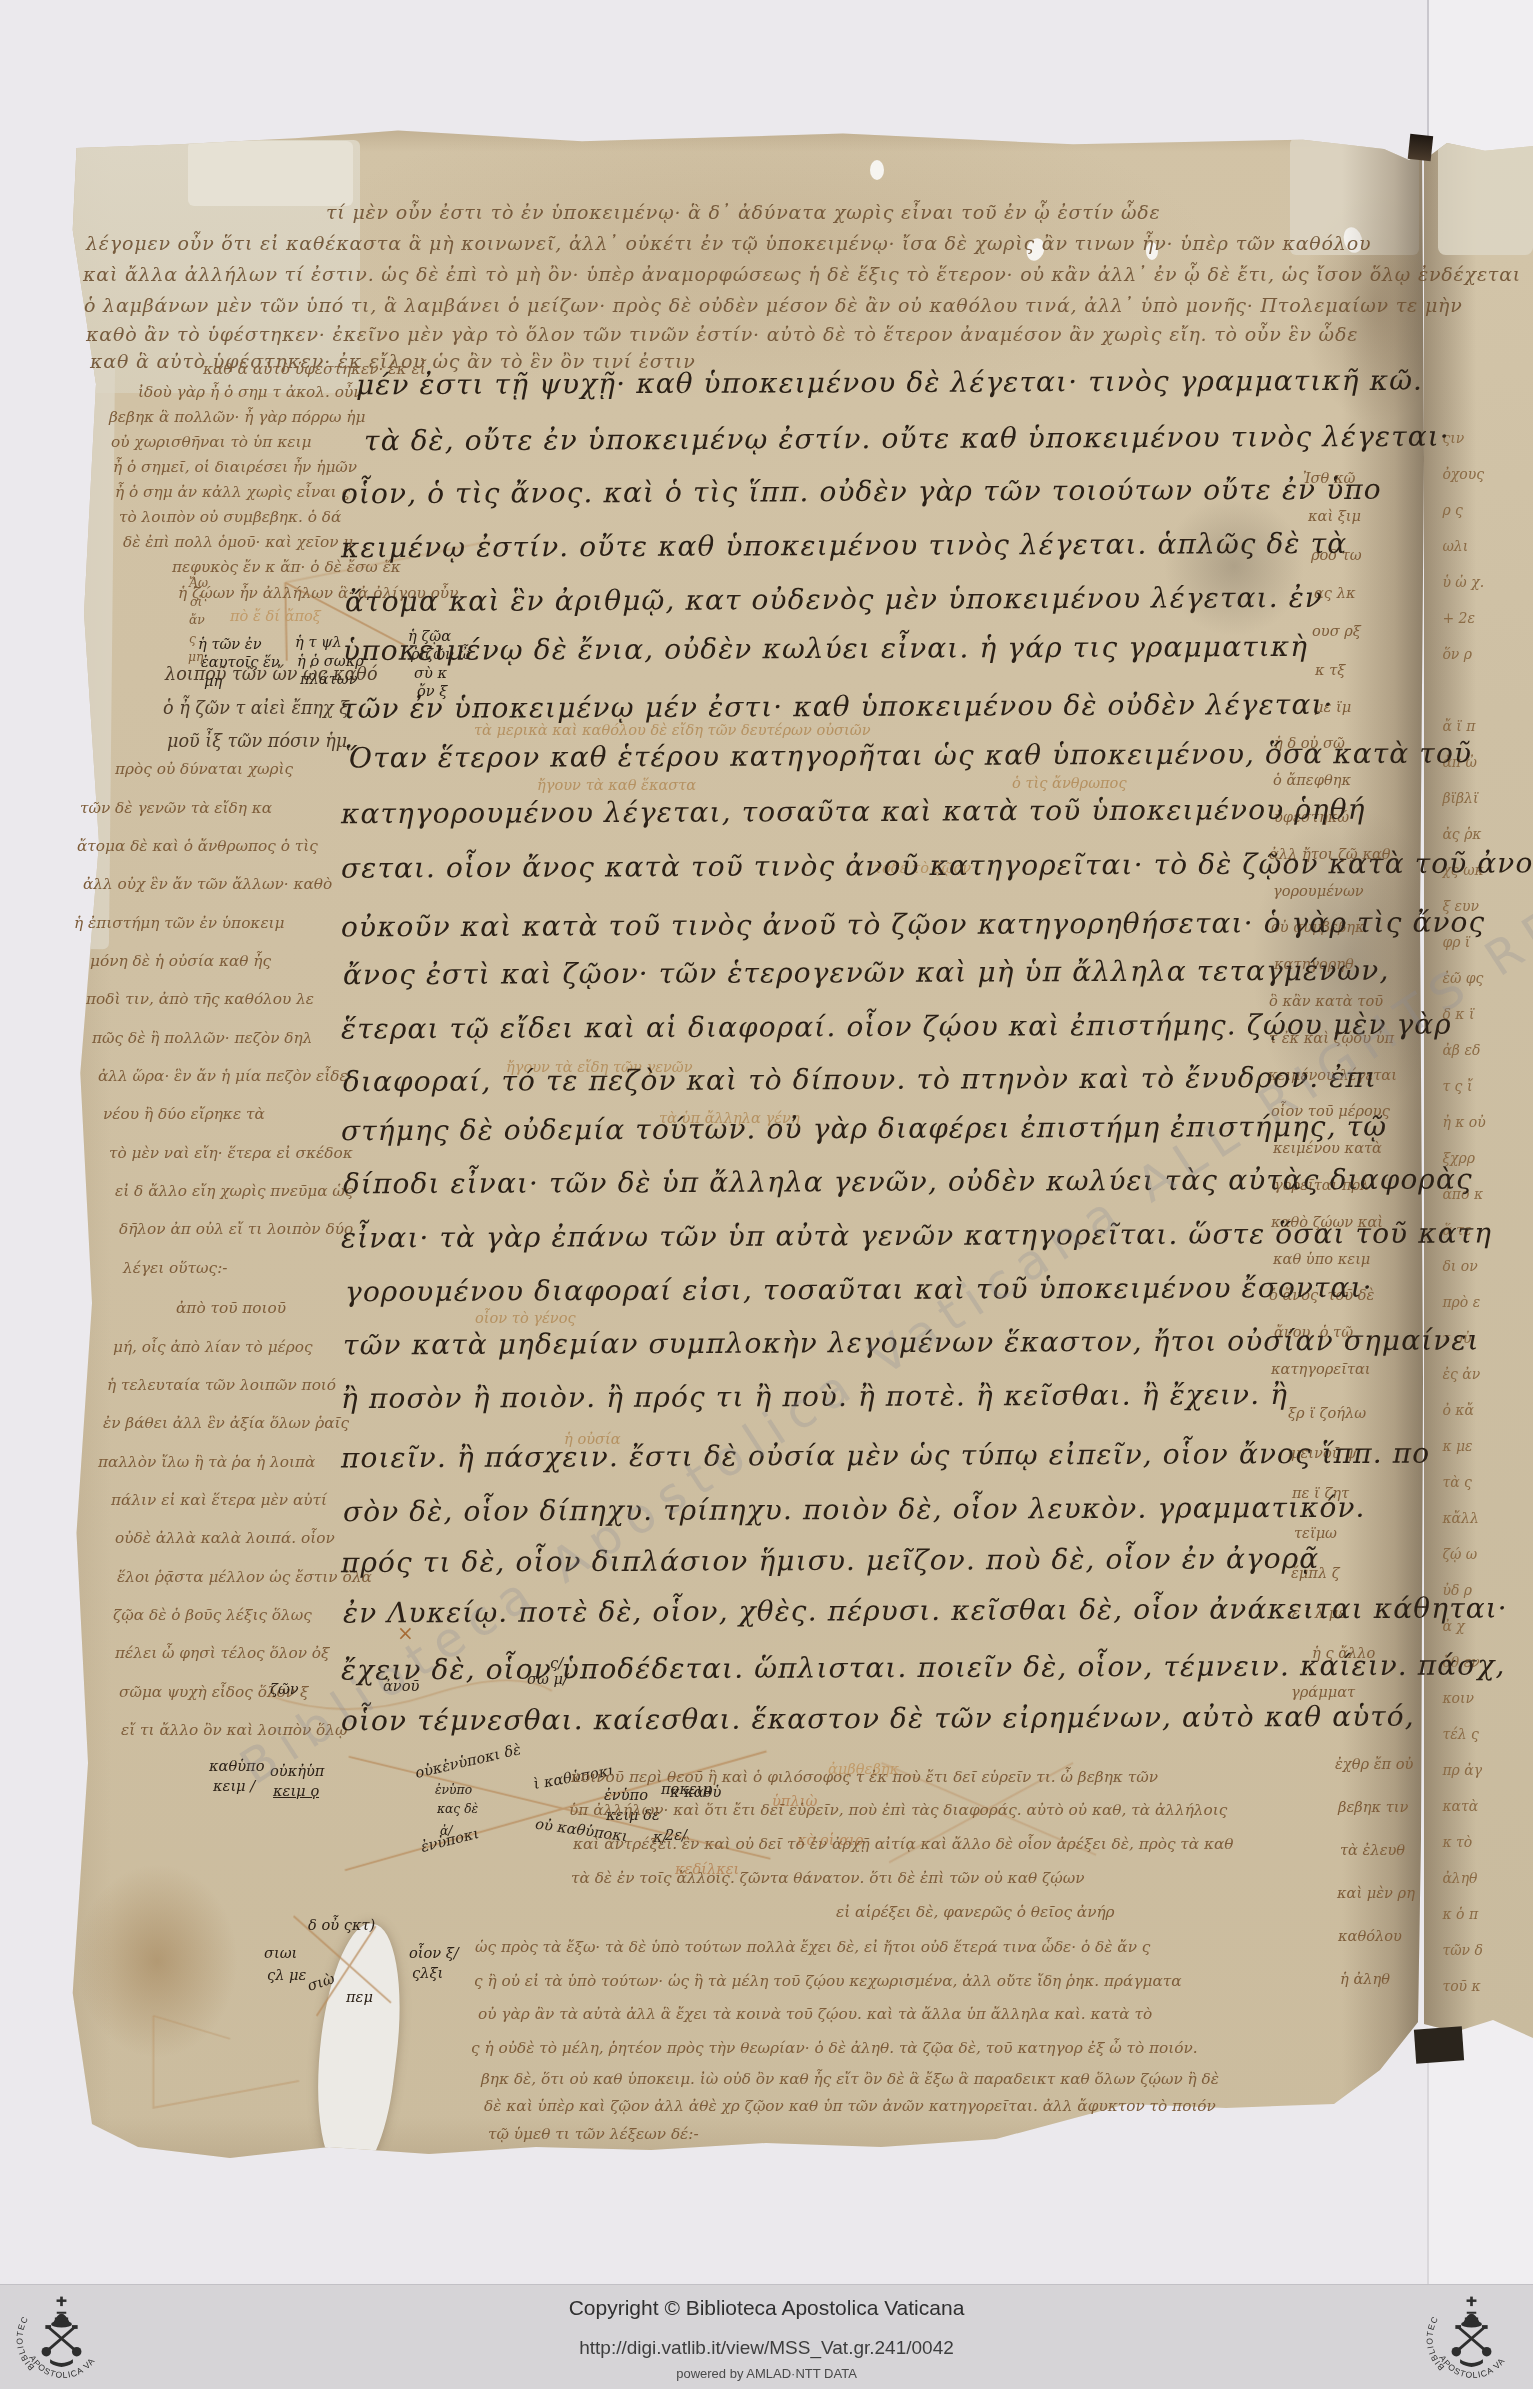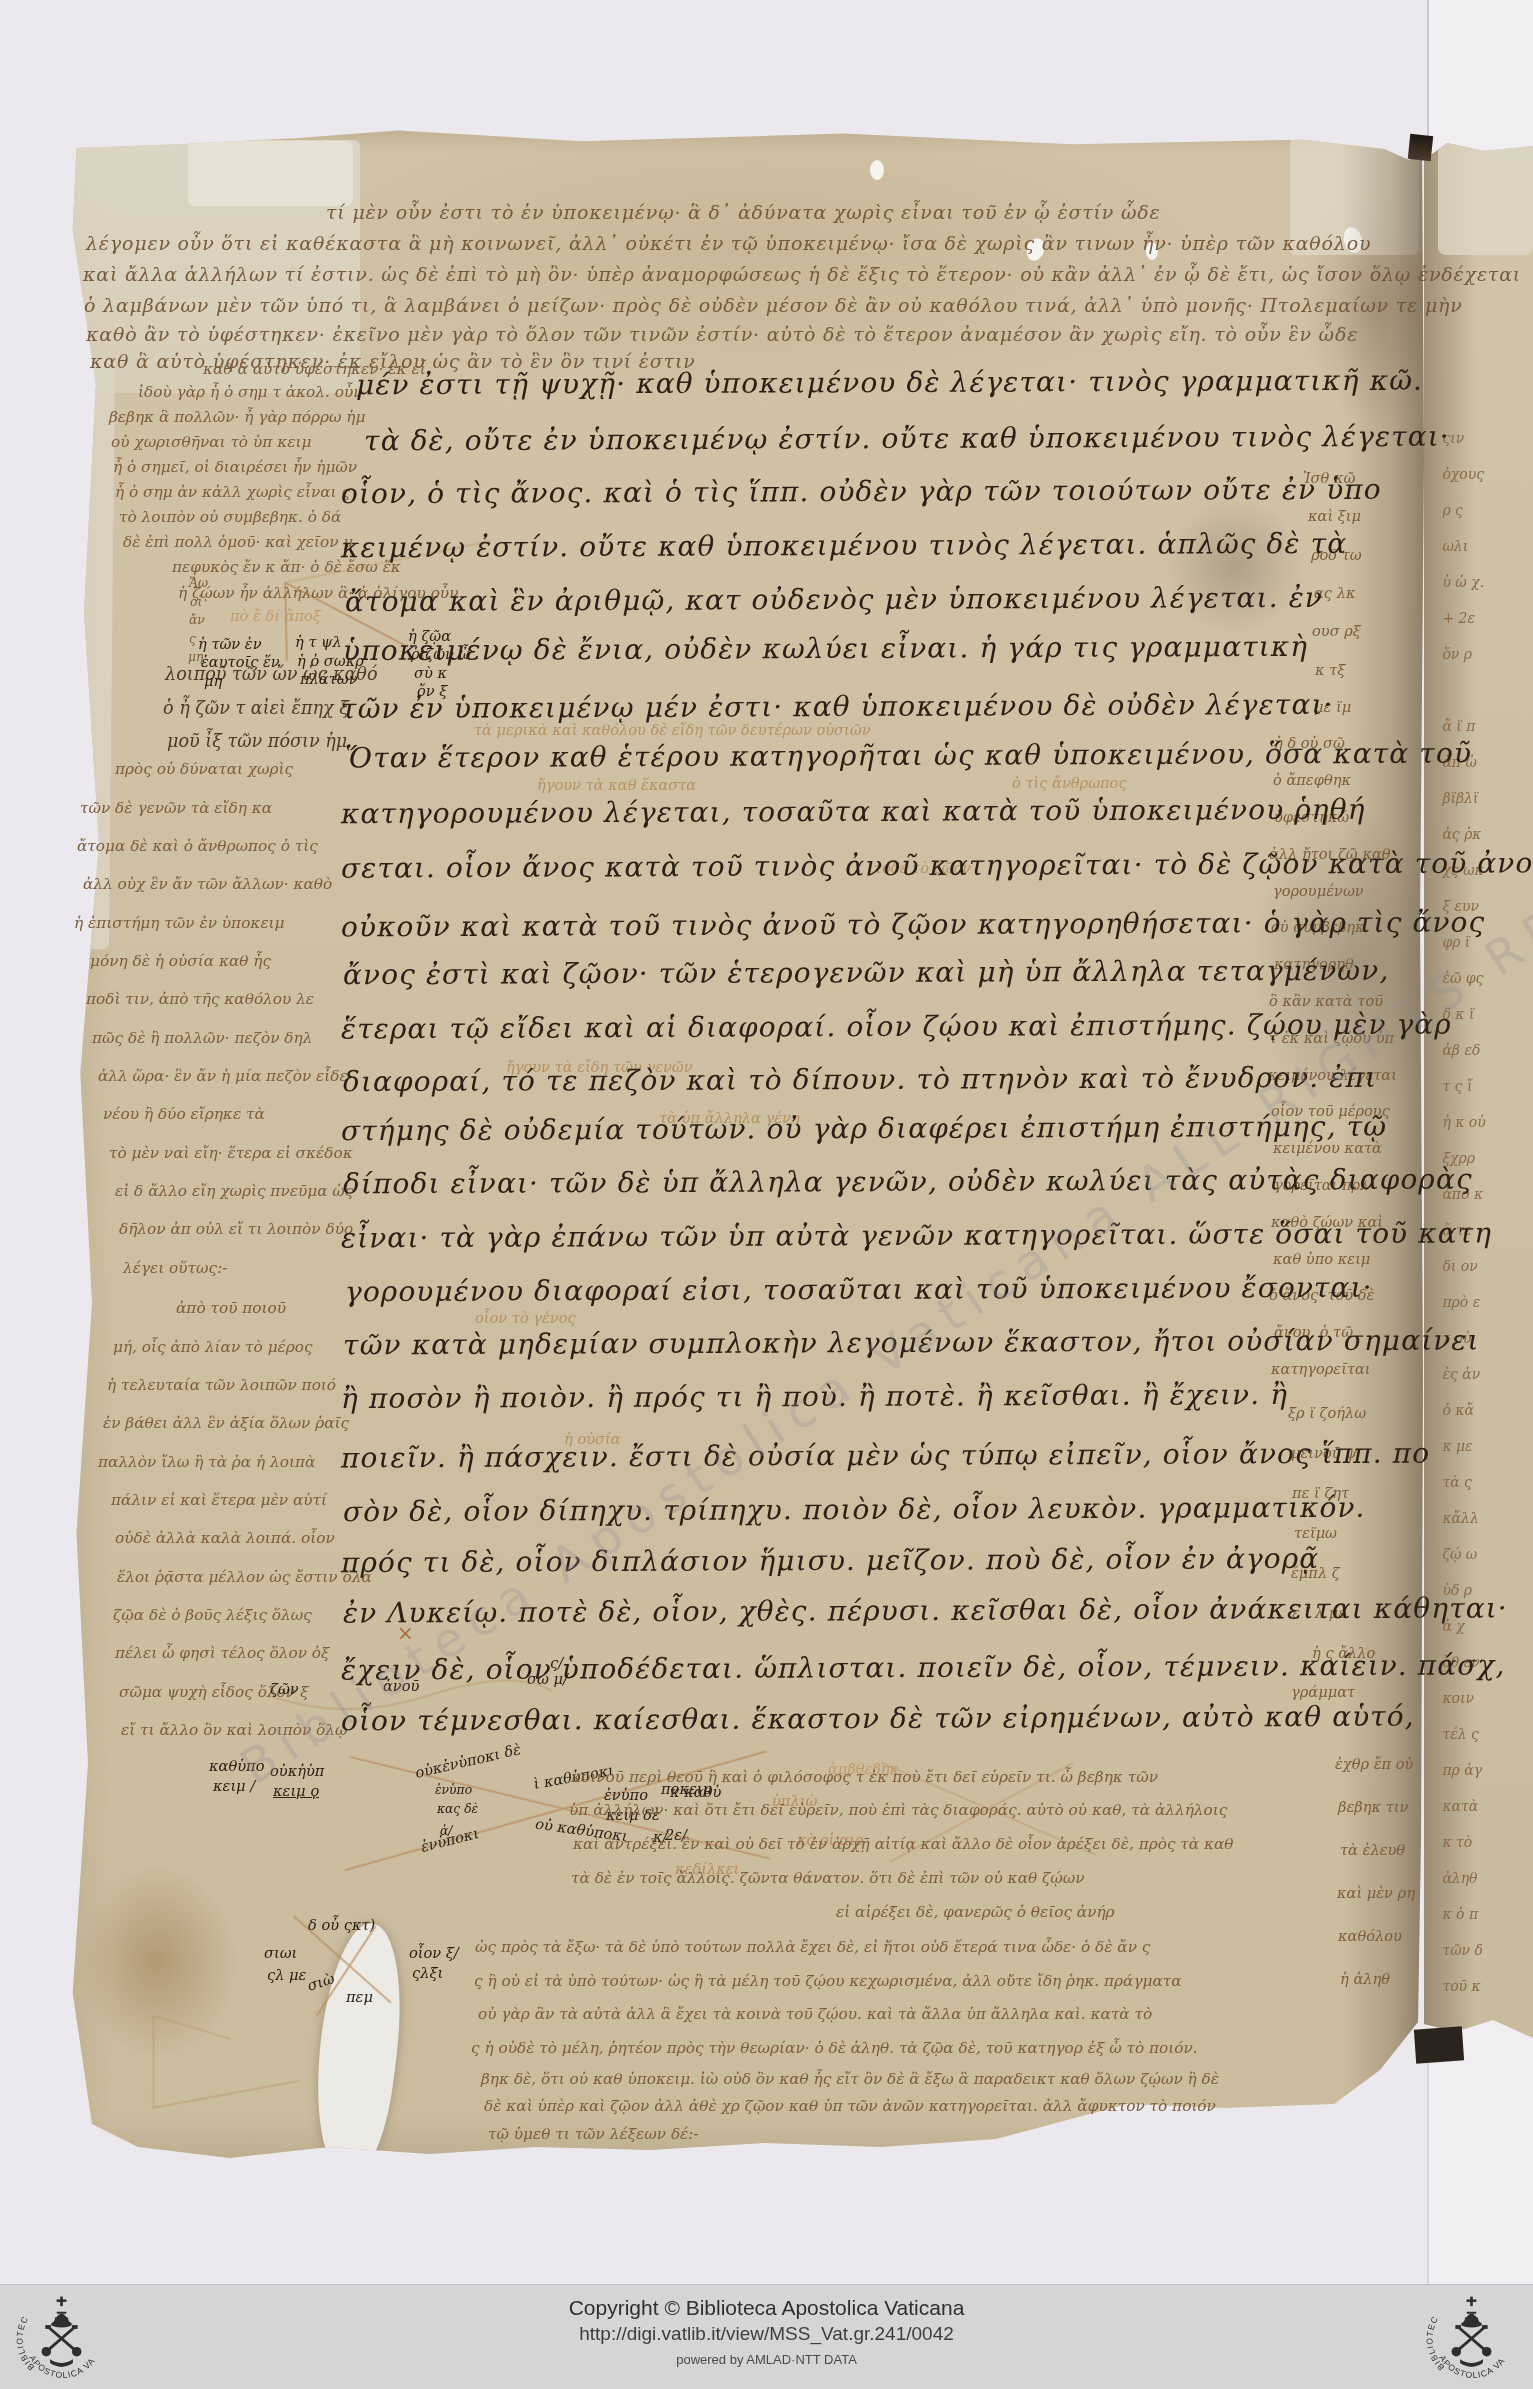--- a/index.html
+++ b/index.html
@@ -65,21 +65,21 @@
   .rmargin-line{font-size:14.6px;color:#7d5c39;}
   .dlabel{font-size:14.6px;color:#2b2016;line-height:17px;}
   .wm{position:absolute;left:230px;top:1748px;transform:rotate(-33deg);transform-origin:left top;
       font-family:"DejaVu Sans",sans-serif;font-size:48px;letter-spacing:10.7px;
       color:rgba(140,140,152,.28);white-space:nowrap;}
 
   
   .footer{position:absolute;left:0;top:2284px;width:1533px;height:105px;background:#d6d4d7;
       border-top:0.8px solid #c2c0c5;font-family:"Liberation Sans",sans-serif;text-align:center;}
   .f-copy{margin-top:10.7px;font-size:21px;color:#2f2f2f;}
-  .f-url{margin-top:3px;font-size:19px;color:#3d3d3d;}
+  .f-url{margin-top:17px;font-size:19px;color:#3d3d3d;}
   .f-pow{margin-top:7.7px;font-size:13px;color:#4a4a4a;}
   .logo{position:absolute;top:2289px;width:95px;height:95px;}
   .logo.left{left:14px;} .logo.right{left:1424px;}
 </style>
 </head>
 <body>
 
 <div class="stage">
 
   <div class="bg-right"></div>

